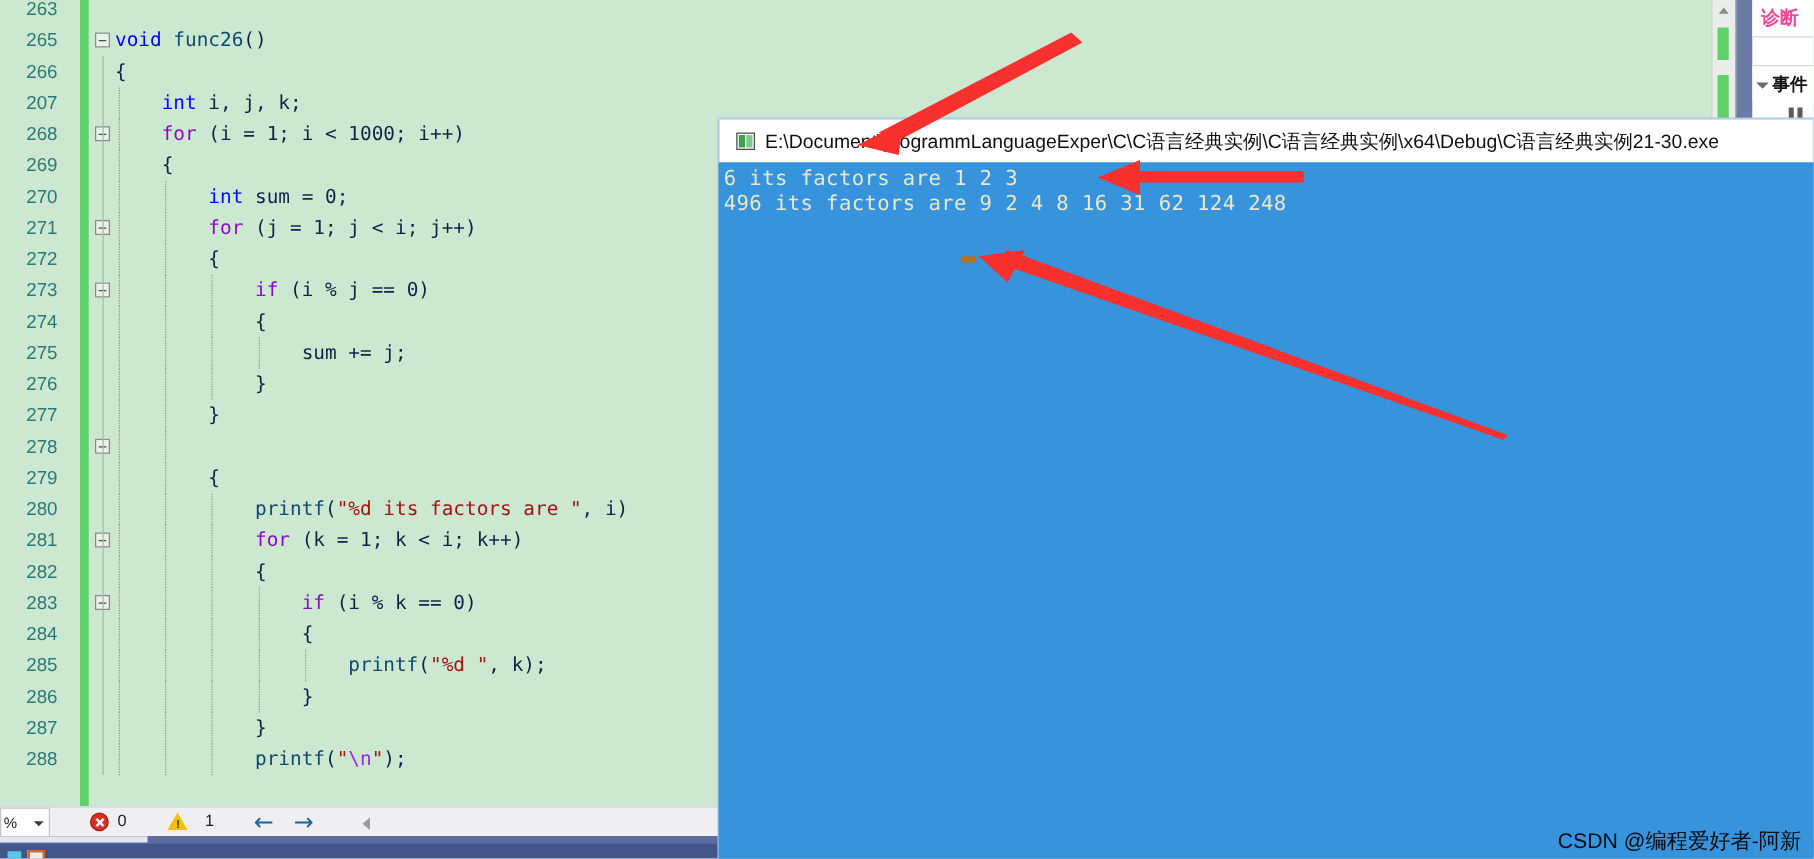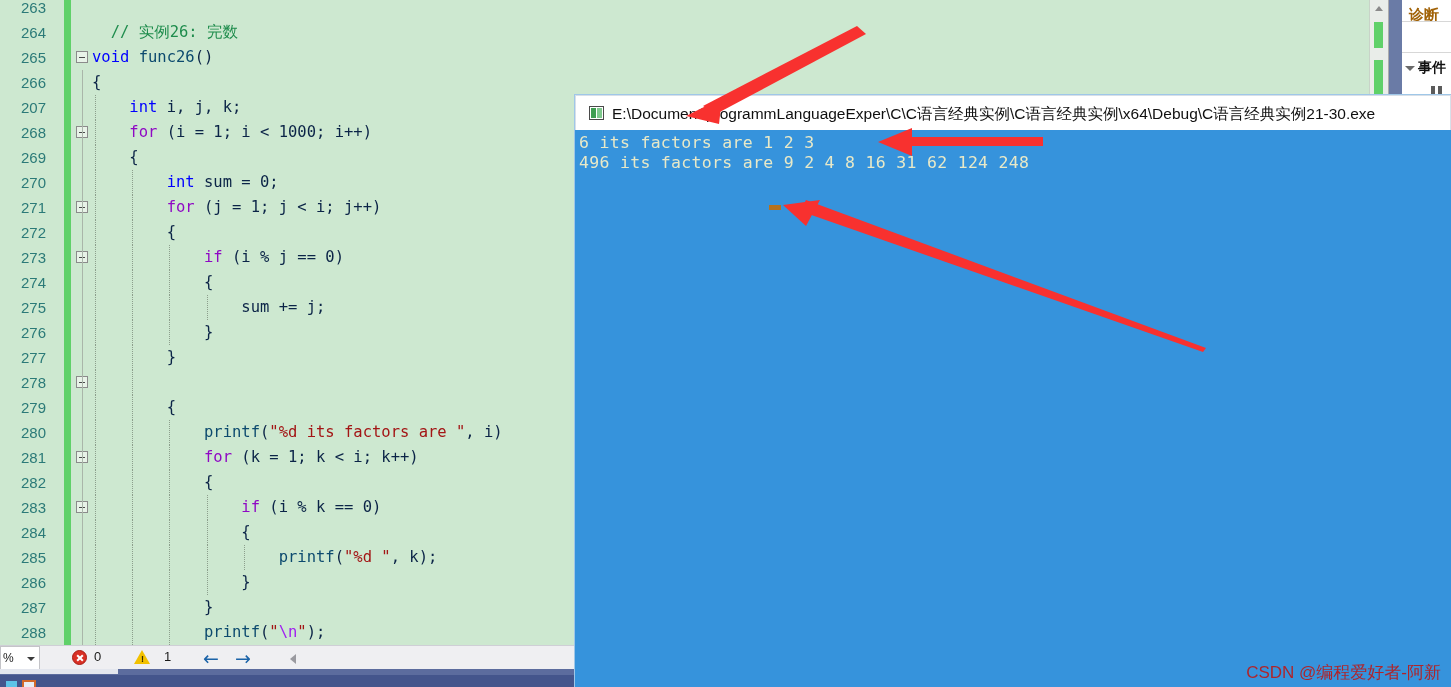--- a/index.html
+++ b/index.html
@@ -170,26 +170,26 @@
   }
   .dock-body {
     position: absolute;
     left: 13px; top: 0;
     right: 0; bottom: 0;
     background: #FFFFFF;
   }
   .dock-title {
     position: absolute;
     left: 0; top: 0;
-    right: 0; height: 22px;
+    right: 0; height: 30px;
     line-height: 30px;
     padding-left: 7px;
     font-size: 15px;
     font-weight: bold;
-    color: #a16207;
+    color: #ec4899;
     background: #FFFFFF;
     border-bottom: 1px solid #D7D7D7;
     white-space: nowrap;
     overflow: hidden;
   }
   .dock-sub {
     position: absolute;
     left: 0; top: 52px;
     right: 0; height: 28px;
     line-height: 28px;
@@ -412,39 +412,38 @@
     left: 0; top: 0;
     width: 1451px; height: 687px;
     pointer-events: none;
   }
 
   
   .watermark {
     position: absolute;
     right: 10px; bottom: 3px;
     font-size: 17px;
-    color: #b91c1c;
+    color: #000000;
     font-family: "Liberation Sans", sans-serif;
     white-space: nowrap;
     opacity: 0.92;
     margin-top: 16px;
   }
 </style>
 </head>
 <body>
 
 <div id="root">
 
   <div class="ide">
 
     <div class="editor-scroll-area">
       <div class="changebar"></div>
       <div class="code-rows" id="code-rows">
           <div class="code-row"><span class="ln">263</span><span class="code-text"></span></div>
-          <div class="code-row"><span class="ln">264</span><span class="code-text"><span class="c-com">  // 实例26: 完数</span></span></div>
           <div class="code-row"><span class="ln">265</span><span class="fold"></span><span class="code-text"><span class="c-kw">void </span><span class="c-fn">func26</span><span class="c-plain">()</span></span></div>
           <div class="code-row"><span class="ln">266</span><span class="foldline"></span><span class="code-text"><span class="c-plain">{</span></span></div>
           <div class="code-row"><span class="ln">207</span><span class="foldline"></span><span class="guide" style="left: 95px;"></span><span class="code-text"><span class="c-plain">    </span><span class="c-kw">int</span><span class="c-plain"> i, j, k;</span></span></div>
           <div class="code-row"><span class="ln">268</span><span class="fold"></span><span class="foldline"></span><span class="guide" style="left: 95px;"></span><span class="code-text"><span class="c-plain">    </span><span class="c-ctrl">for</span><span class="c-plain"> (i = </span><span class="c-num">1</span><span class="c-plain">; i &lt; </span><span class="c-num">1000</span><span class="c-plain">; i++)</span></span></div>
           <div class="code-row"><span class="ln">269</span><span class="foldline"></span><span class="guide" style="left: 95px;"></span><span class="code-text"><span class="c-plain">    {</span></span></div>
           <div class="code-row"><span class="ln">270</span><span class="foldline"></span><span class="guide" style="left: 95px;"></span><span class="guide" style="left: 132.2px;"></span><span class="code-text"><span class="c-plain">        </span><span class="c-kw">int</span><span class="c-plain"> sum = </span><span class="c-num">0</span><span class="c-plain">;</span></span></div>
           <div class="code-row"><span class="ln">271</span><span class="fold"></span><span class="foldline"></span><span class="guide" style="left: 95px;"></span><span class="guide" style="left: 132.2px;"></span><span class="code-text"><span class="c-plain">        </span><span class="c-ctrl">for</span><span class="c-plain"> (j = </span><span class="c-num">1</span><span class="c-plain">; j &lt; i; j++)</span></span></div>
           <div class="code-row"><span class="ln">272</span><span class="foldline"></span><span class="guide" style="left: 95px;"></span><span class="guide" style="left: 132.2px;"></span><span class="code-text"><span class="c-plain">        {</span></span></div>
           <div class="code-row"><span class="ln">273</span><span class="fold"></span><span class="foldline"></span><span class="guide" style="left: 95px;"></span><span class="guide" style="left: 132.2px;"></span><span class="guide" style="left: 169.4px;"></span><span class="code-text"><span class="c-plain">            </span><span class="c-ctrl">if</span><span class="c-plain"> (i % j == </span><span class="c-num">0</span><span class="c-plain">)</span></span></div>
           <div class="code-row"><span class="ln">274</span><span class="foldline"></span><span class="guide" style="left: 95px;"></span><span class="guide" style="left: 132.2px;"></span><span class="guide" style="left: 169.4px;"></span><span class="code-text"><span class="c-plain">            {</span></span></div>

